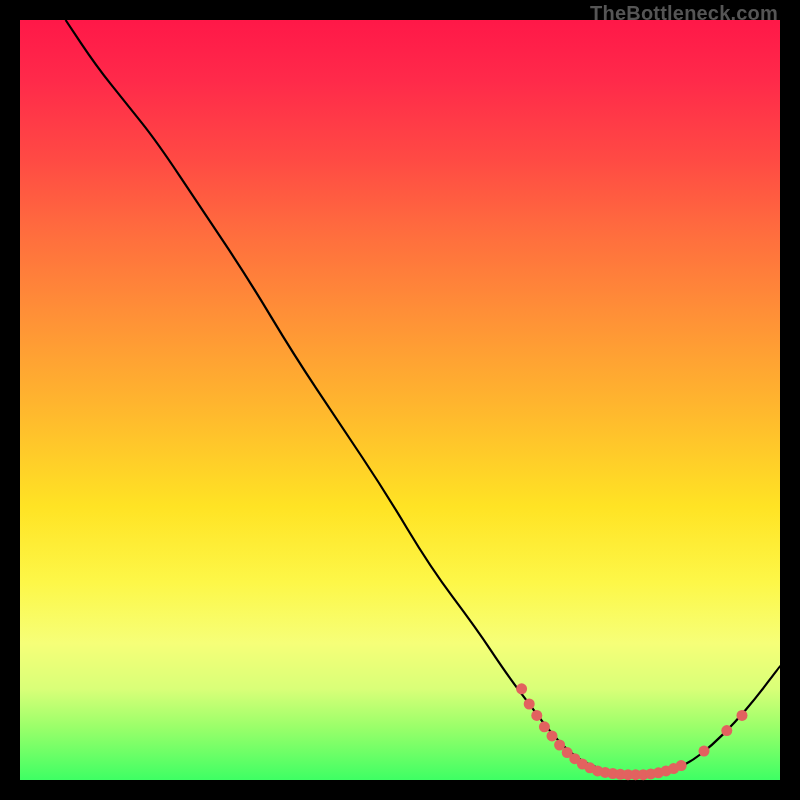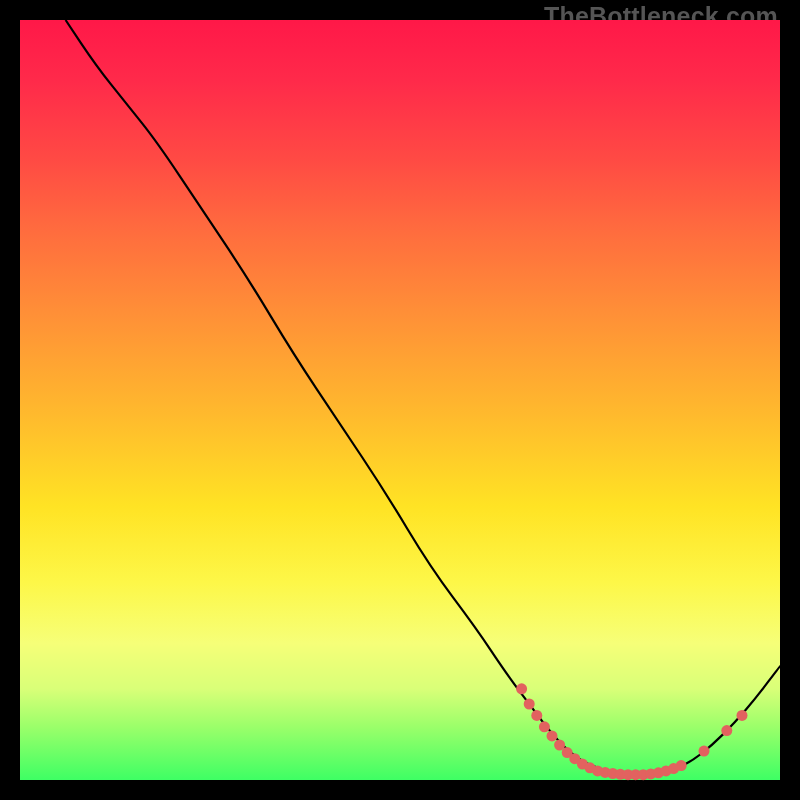--- a/index.html
+++ b/index.html
@@ -38,21 +38,21 @@
       #d9ff78 88%,
       #9bff6a 93%,
       #3eff64 100%
     );
   }
   .watermark {
     position: absolute;
     top: 2px;
     right: 22px;
     color: #555;
-    font-size: 25px;
+    font-size: 20px;
     font-weight: 600;
     letter-spacing: 0.2px;
     user-select: none;
   }
   svg.curve {
     position: absolute;
     left: 0;
     top: 0;
     width: 760px;
     height: 760px;

